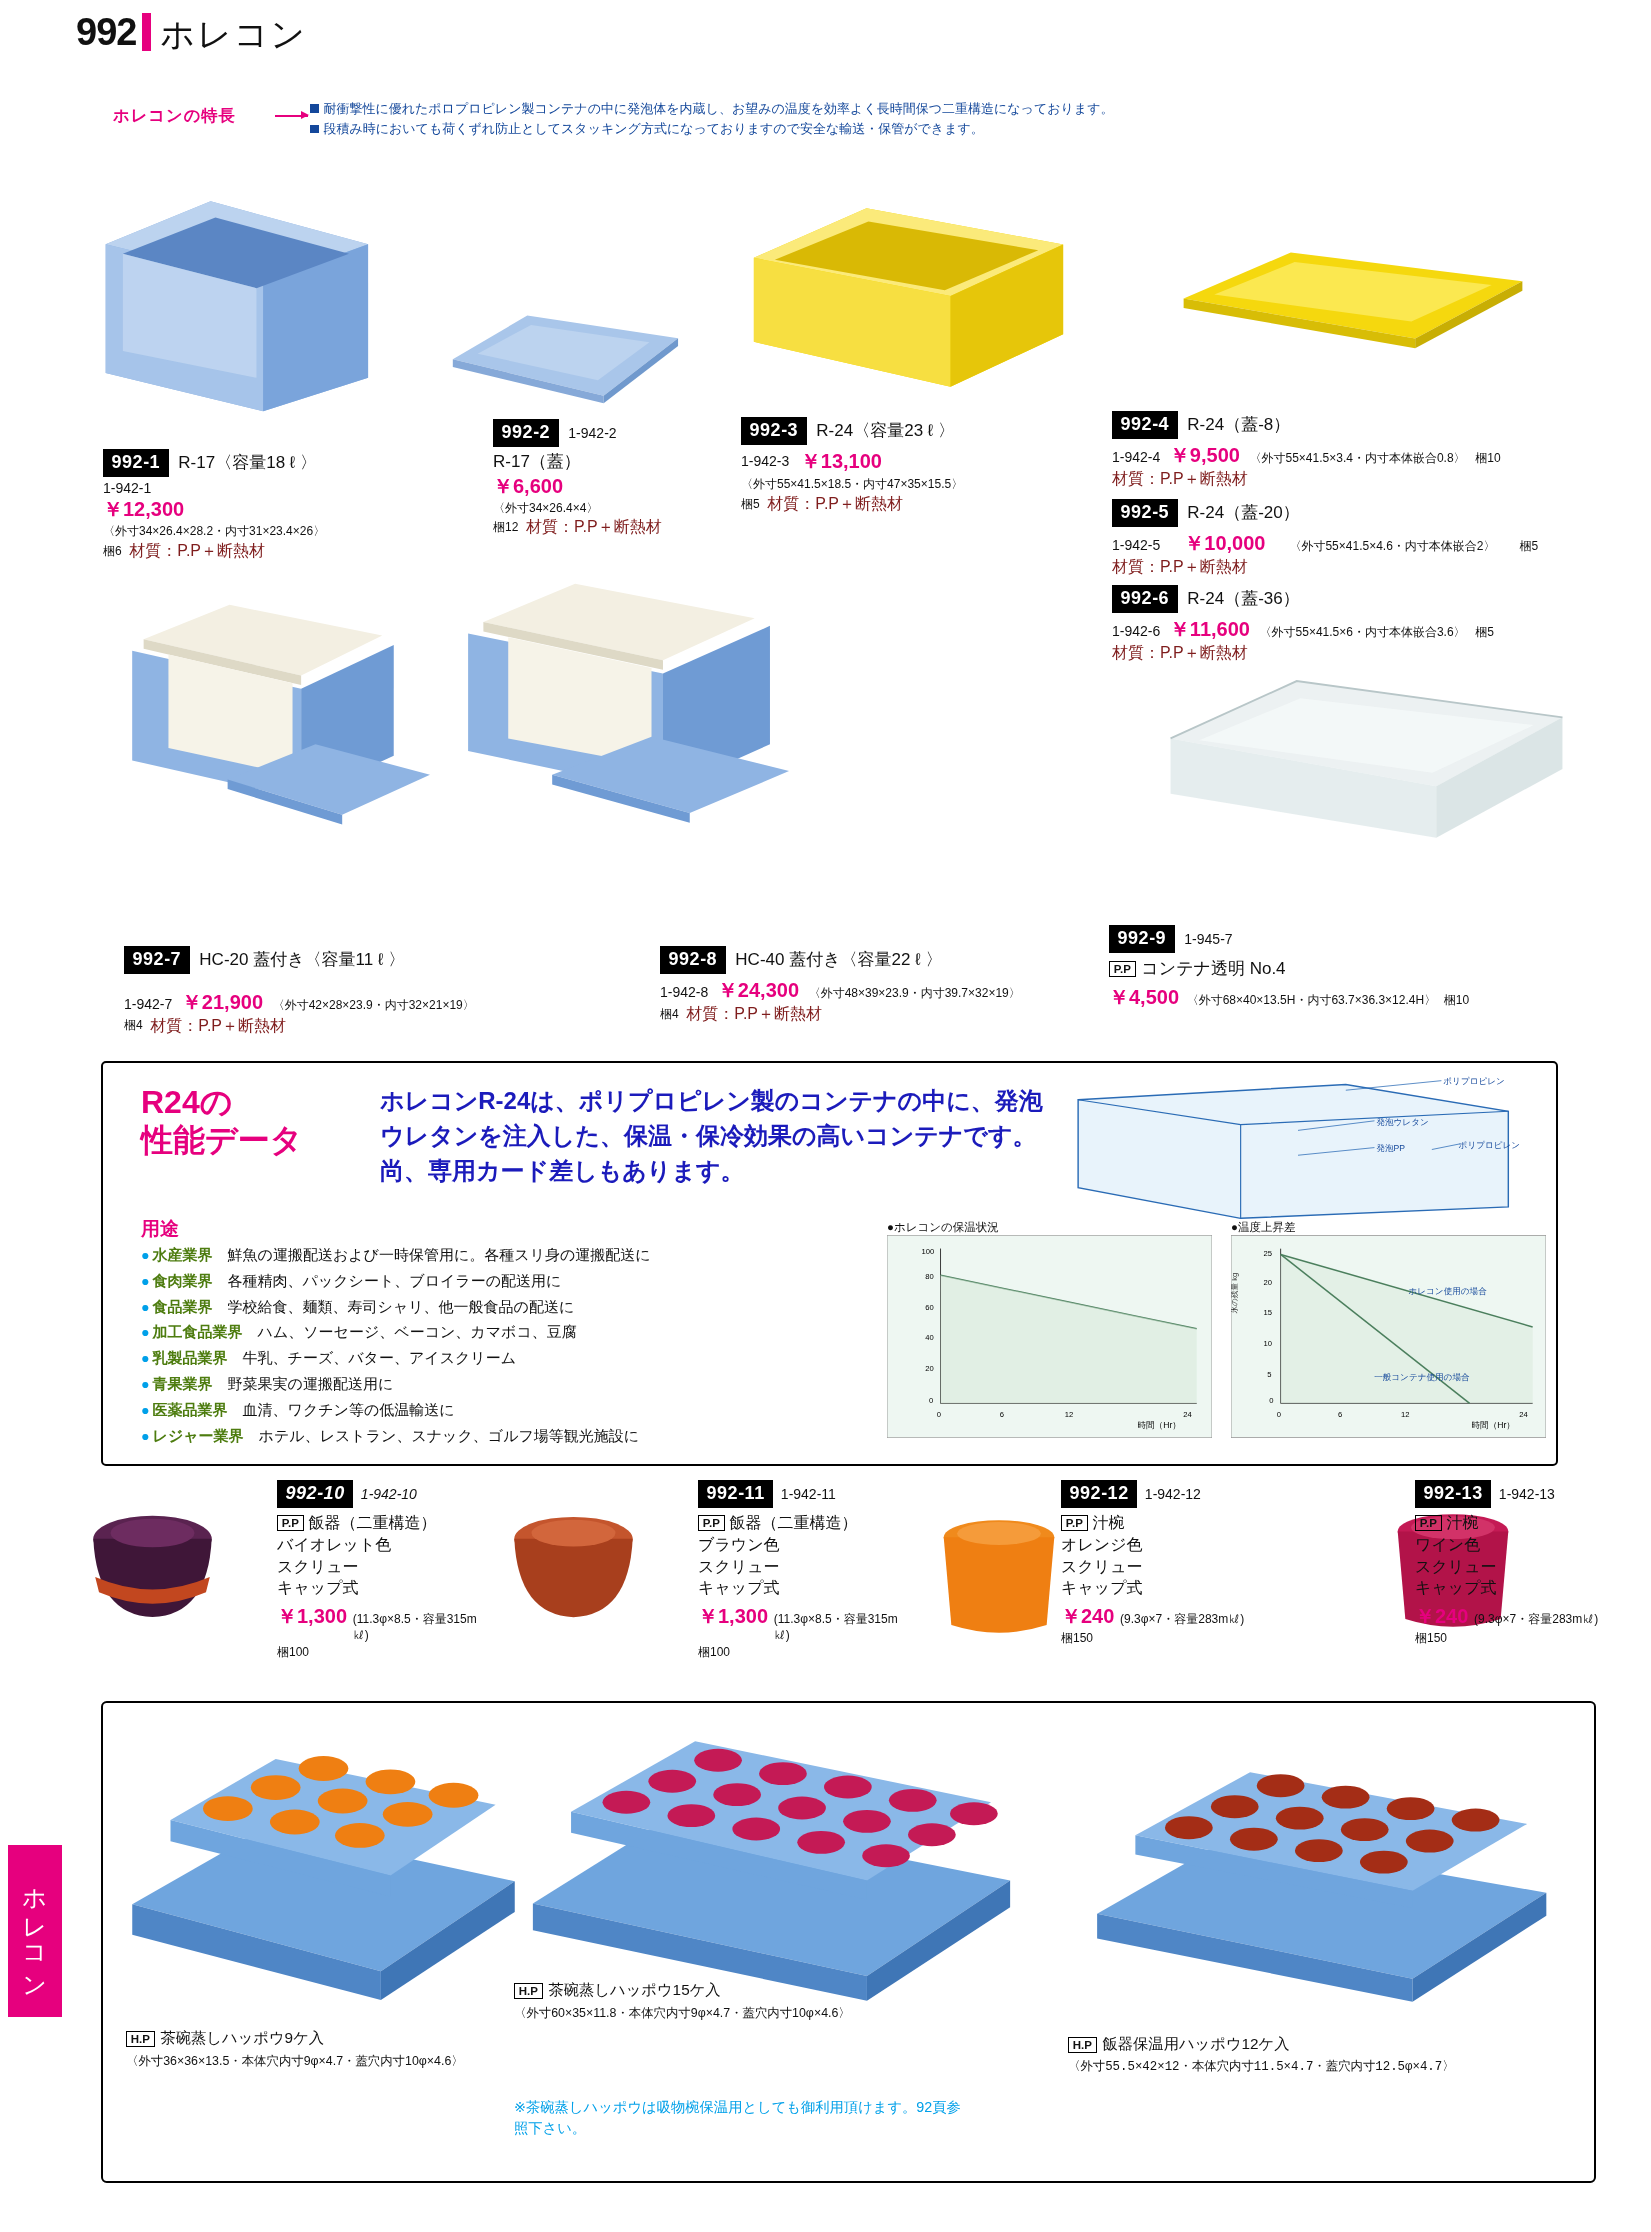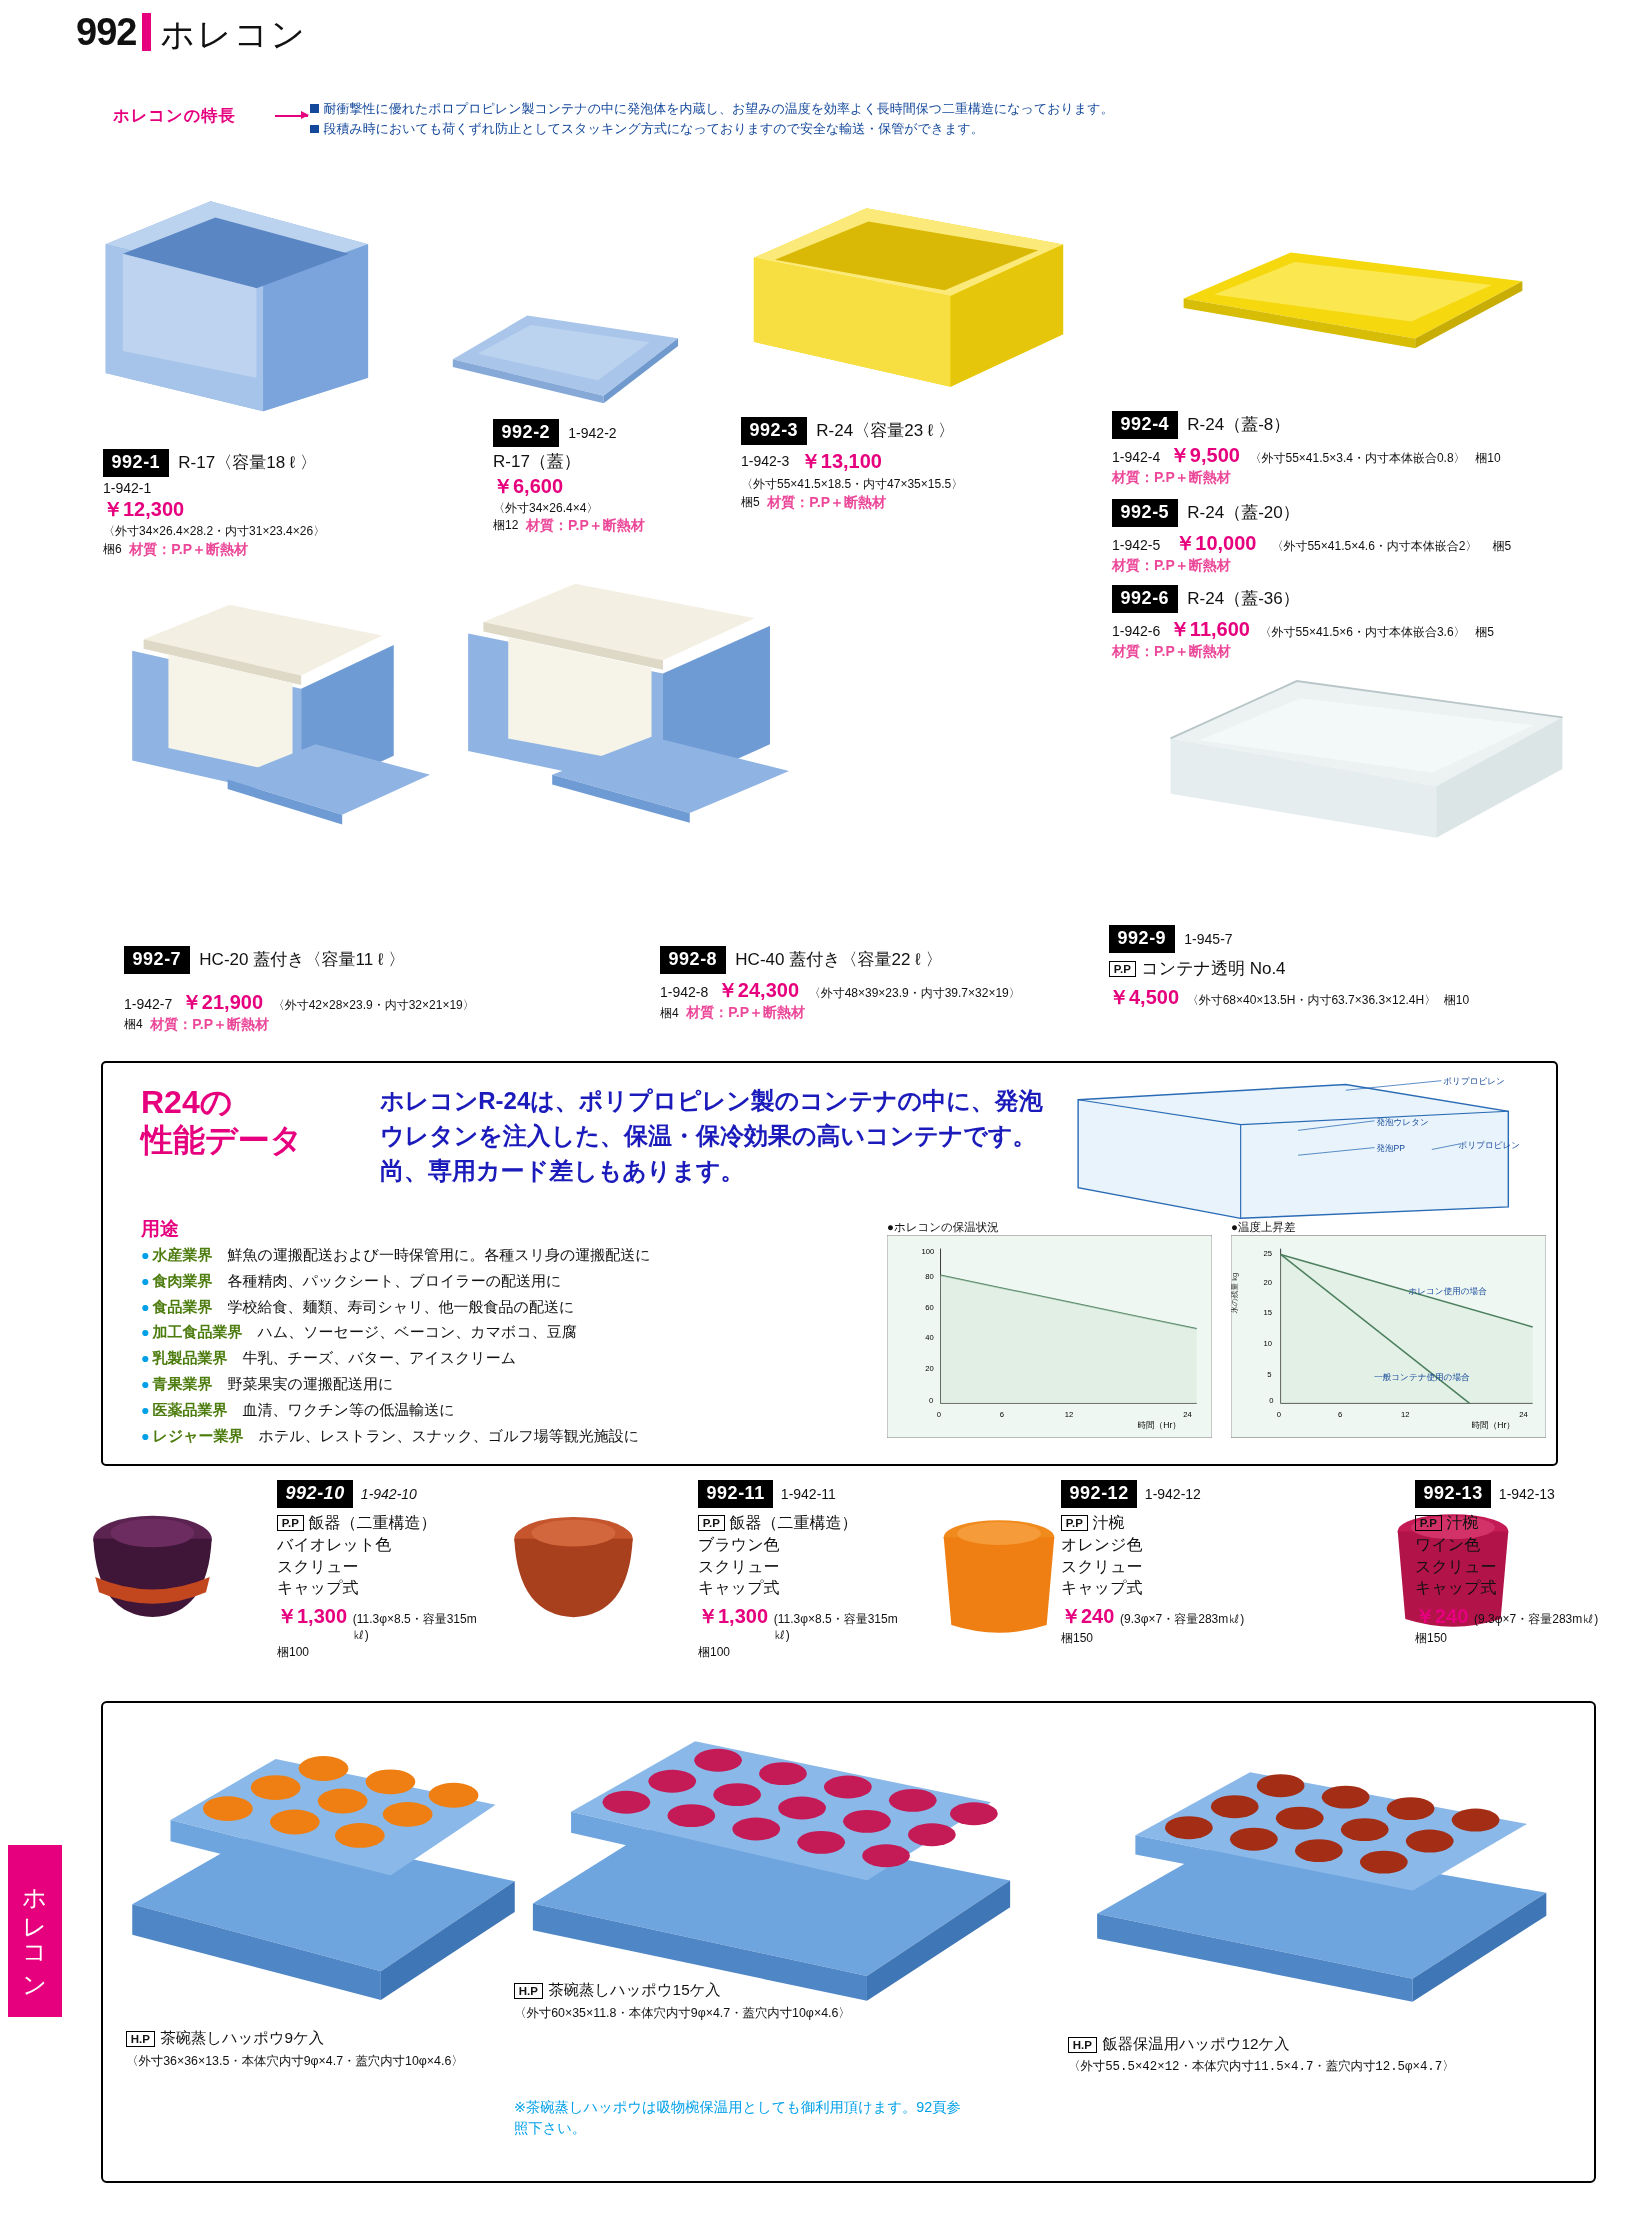--- a/index.html
+++ b/index.html
@@ -19,21 +19,21 @@
   .feat-arrow:after{content:"";position:absolute;right:-1.9px;top:-3.8px;border-left:8.6px solid #e6007e;border-top:4.8px solid transparent;border-bottom:4.8px solid transparent;}
   .featbox{position:absolute;left:310px;top:99px;width:1243px;}
   .featbox div{font-size:13px;color:#14489b;line-height:1.55;}
   .featbox .sq{display:inline-block;width:8.6px;height:8.6px;background:#14489b;margin-right:4.8px;}
   
   .code{display:inline-block;background:#000;color:#fff;font-weight:bold;font-size:18px;padding:2.9px 8.6px 3.8px;letter-spacing:0.5px;}
   .codewhite{display:inline-block;border:1px solid #000;font-size:11.5px;padding:1px 3.8px;font-weight:bold;letter-spacing:0;}
   .name{font-size:17px;}
   .price{color:#e6007e;font-weight:bold;font-size:20px;}
   .spec{font-size:12px;line-height:1.45;}
-  .matl{color:#ec4899;font-size:14px;font-weight:bold;}
+  .matl{color:#7f1d1d;font-size:16px;font-weight:normal;}
   .altno{font-size:14px;}
   
   .img{position:absolute;}
   
   .b1{left:96px;top:187px;width:277px;height:229px;}
   
   .b2{left:445px;top:304px;width:239px;height:105px;}
   
   .b3{left:746px;top:191px;width:325px;height:210px;}
   
@@ -194,21 +194,21 @@
       <span class="spec">梱10</span>
     </div>
     <div class="matl">材質：P.P＋断熱材</div>
   </div>
 
   <div style="position:absolute;left:1112px;top:499px;width:449px;">
     <div class="row">
         <span class="code">992-5</span>
       <span class="name">R-24（蓋-20）</span>
       </div>
-    <div class="row" style="gap:15px;align-items:baseline;margin-top:2.9px;">
+    <div class="row" style="gap:24px;align-items:baseline;margin-top:2.9px;">
       <span class="altno">1-942-5</span>
       <span class="price">￥10,000</span>
       <span class="spec">〈外寸55×41.5×4.6・内寸本体嵌合2〉</span>
       <span class="spec">梱5</span>
     </div>
     <div class="matl">材質：P.P＋断熱材</div>
   </div>
 
   <div style="position:absolute;left:1112px;top:585px;width:449px;">
     <div class="row">

